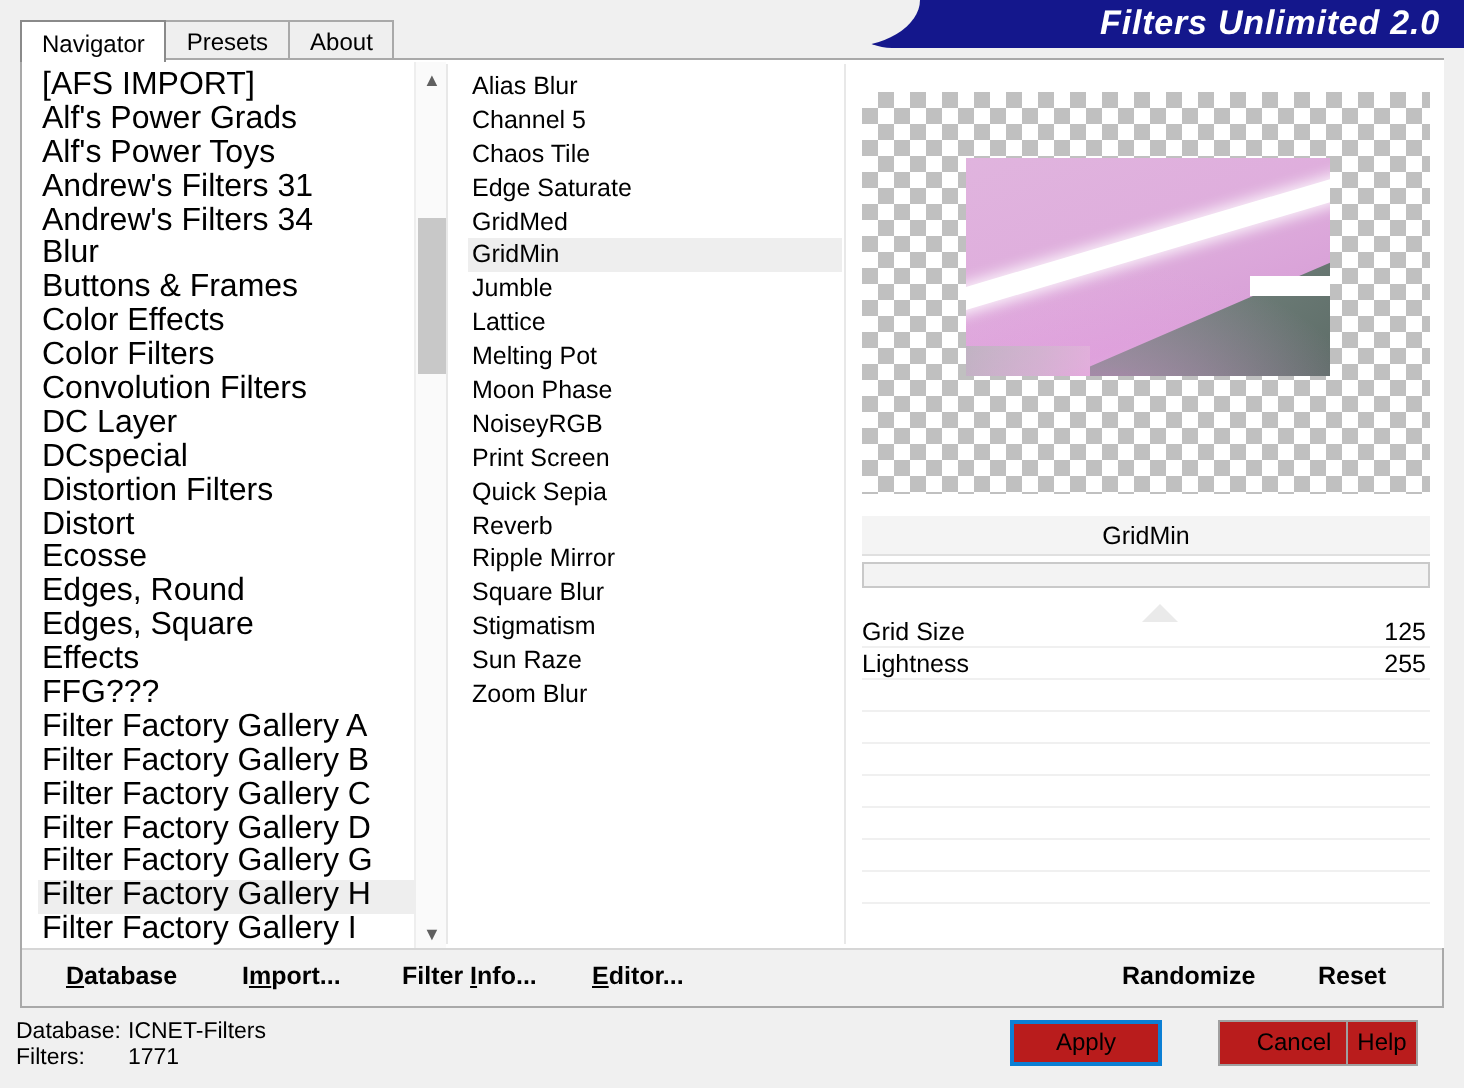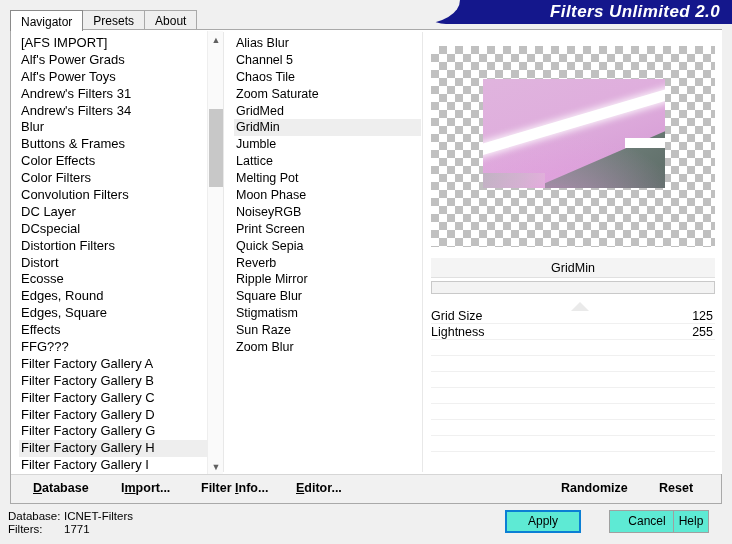--- a/index.html
+++ b/index.html
@@ -92,21 +92,21 @@
     position: absolute;
     left: 0px; top: 0px;
     width: 199px; height: 444px;
     background: #ffffff;
     overflow: hidden;
     padding: 5px 0 0 8px;
   }
   #catlist .row {
     height: 16.9px;
     line-height: 16.9px;
-    font-size: 13px;
+    font-size: 16px;
     white-space: nowrap;
     padding-left: 2px;
     color: #000;
   }
   #catlist .row.sel { background: #eeeeee; }
 
   
   #catscroll {
     position: absolute;
     left: 196px; top: 1px;
@@ -288,21 +288,21 @@
     line-height: 13px;
   }
   #dbinfo .lbl { display: inline-block; width: 56px; }
   .dlgbtn {
     position: absolute;
     top: 6px;
     width: 76px; height: 23px;
     line-height: 21px;
     text-align: center;
     font-size: 12px;
-    background: #5eead4;
+    background: #b91c1c;
     border: 1px solid #a0a0a0;
     color: #000;
   }
   .dlgbtn.default {
     border: 2px solid #0b7fd4;
     line-height: 19px;
   }
   #btn-apply  { left: 505px; }
   #btn-cancel { left: 589px; margin-left: 20px; }
   #btn-help   { left: 673px; width: 36px; }
@@ -358,21 +358,21 @@
       <div class="thumb"></div>
       <div class="arrow down">▼</div>
     </div>
 
     <div class="vsep" style="left:212px"></div>
 
     <div id="filterlist">
         <div class="row">Alias Blur</div>
         <div class="row">Channel 5</div>
         <div class="row">Chaos Tile</div>
-        <div class="row">Zoom Saturate</div>
+        <div class="row">Edge Saturate</div>
         <div class="row">GridMed</div>
         <div class="row sel">GridMin</div>
         <div class="row">Jumble</div>
         <div class="row">Lattice</div>
         <div class="row">Melting Pot</div>
         <div class="row">Moon Phase</div>
         <div class="row">NoiseyRGB</div>
         <div class="row">Print Screen</div>
         <div class="row">Quick Sepia</div>
         <div class="row">Reverb</div>

